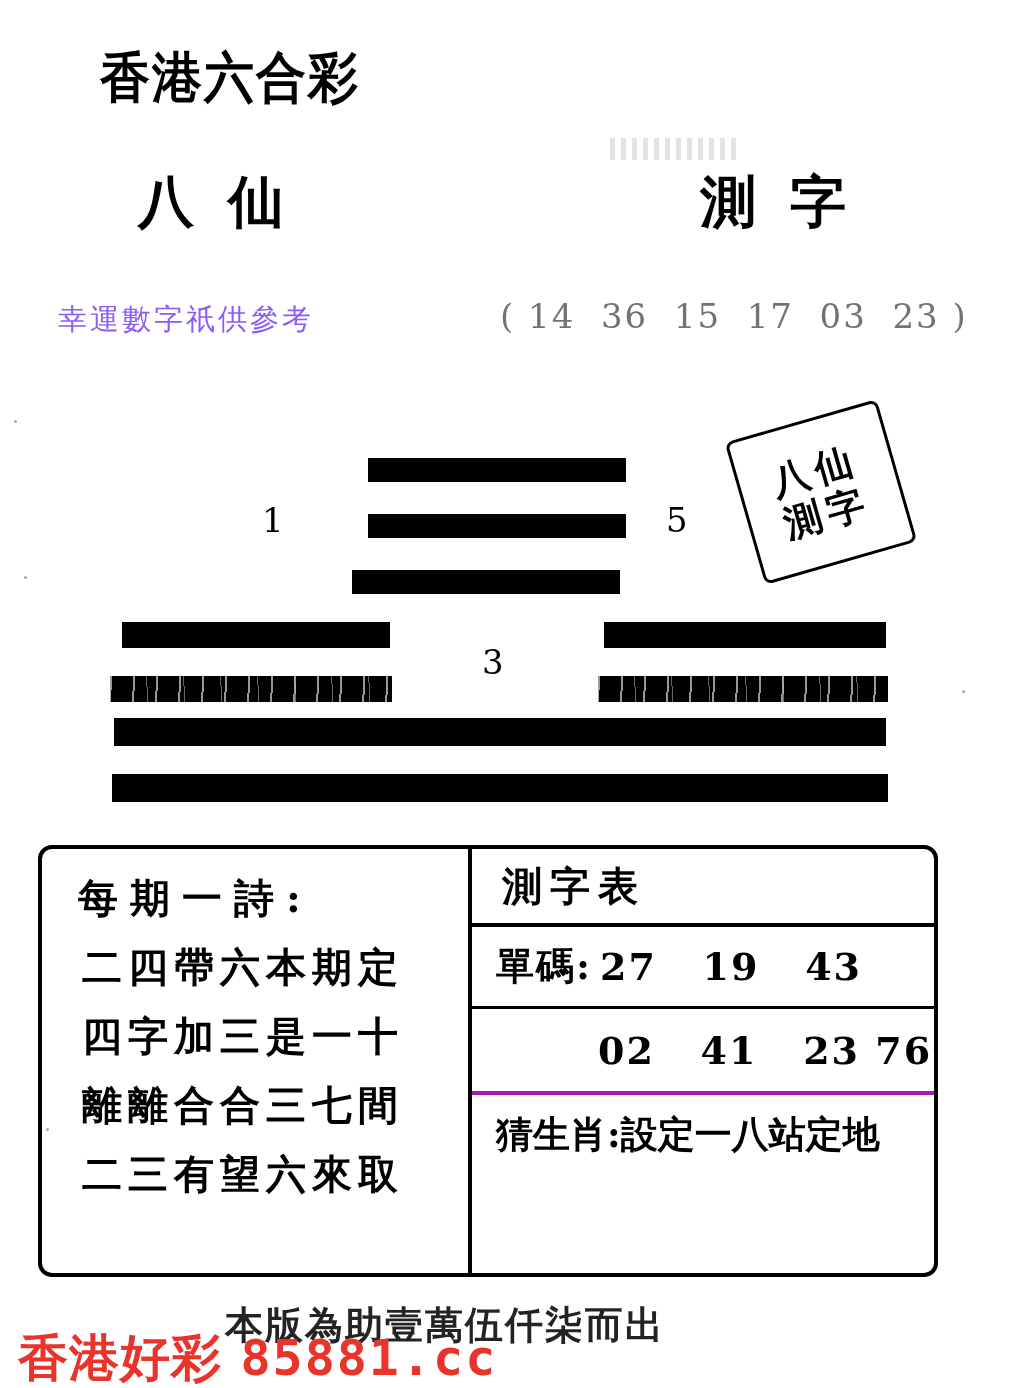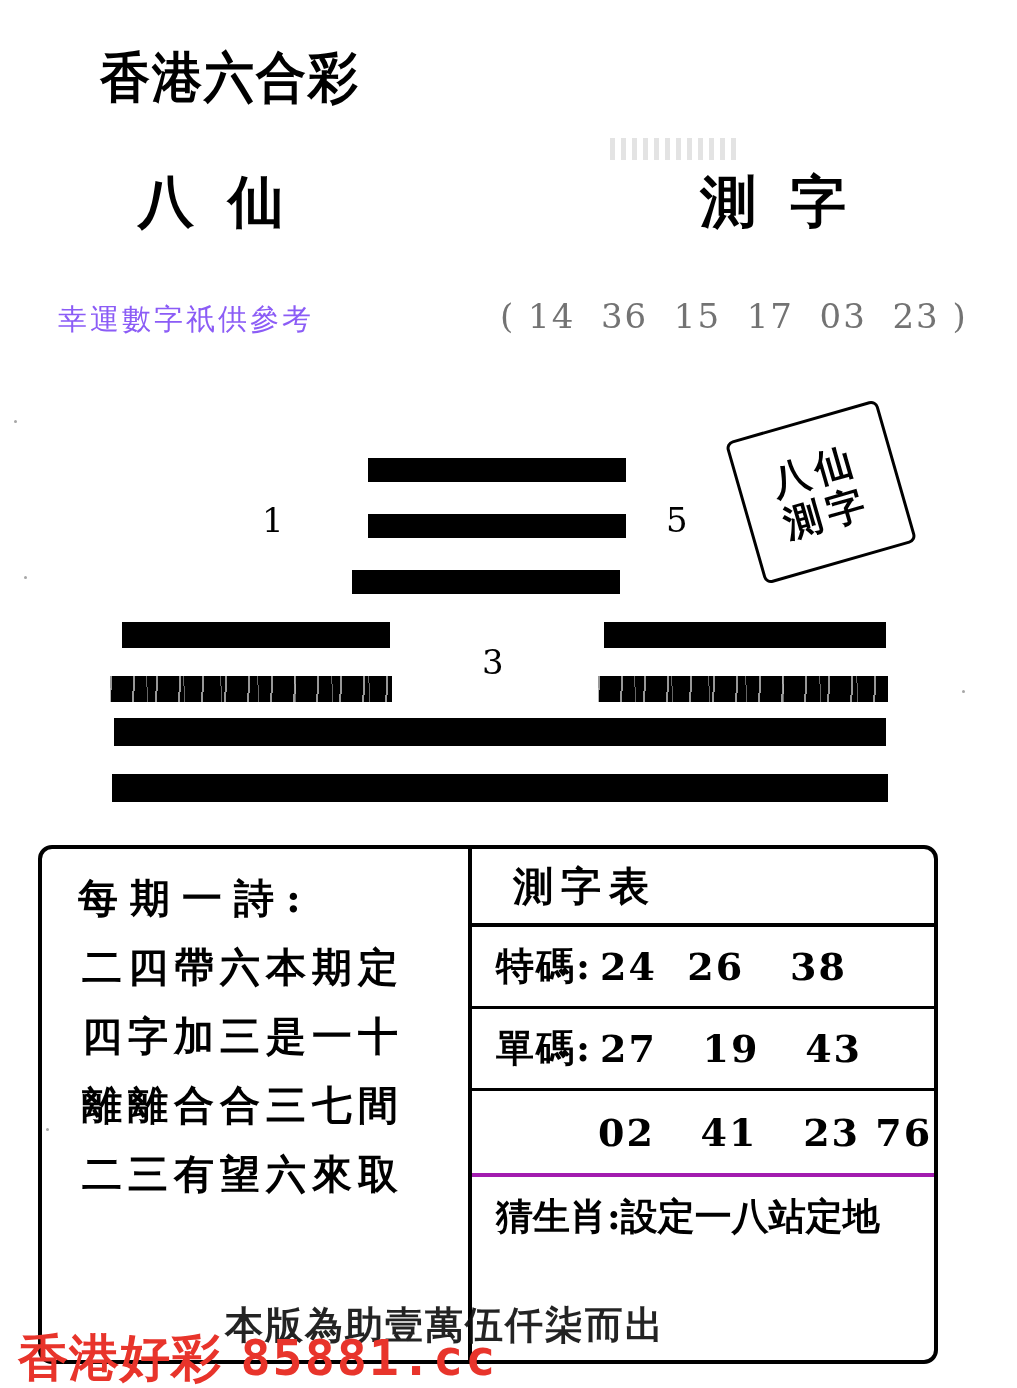--- a/index.html
+++ b/index.html
@@ -143,21 +143,21 @@
     line-height: 1.15;
     letter-spacing: 6px;
   }
 
   
   .box {
     position: absolute;
     left: 38px;
     top: 845px;
     width: 900px;
-    height: 519px;
+    height: 432px;
     border: 4px solid #000;
     border-radius: 14px;
     box-sizing: border-box;
     display: flex;
   }
   .box-left {
     width: 430px;
     box-sizing: border-box;
     border-right: 4px solid #000;
     padding: 14px 0 0 18px;
@@ -182,21 +182,21 @@
     font-weight: bold;
     letter-spacing: 6px;
     margin: 14px 0 0 22px;
     white-space: nowrap;
   }
 
   .r-head {
     height: 78px;
     display: flex;
     align-items: center;
-    padding-left: 41px;
+    padding-left: 30px;
     font-family: "DejaVu Serif", serif;
     font-size: 40px;
     font-weight: bold;
     letter-spacing: 8px;
     border-bottom: 4px solid #000;
     box-sizing: border-box;
   }
   .r-row {
     height: 82px;
     display: flex;
@@ -314,24 +314,20 @@
       <div class="poem-head">每期一詩:</div>
       <div class="poem-line">二四帶六本期定</div>
       <div class="poem-line">四字加三是一十</div>
       <div class="poem-line">離離合合三七間</div>
       <div class="poem-line">二三有望六來取</div>
     </div>
 
     <div class="box-right">
       <div class="r-head">測字表</div>
 
-      <div class="r-row">
-        <span class="r-label">特碼:</span>
-        <span class="r-nums">24  26   38</span>
-      </div>
 
       <div class="r-row">
         <span class="r-label">單碼:</span>
         <span class="r-nums">27   19   43</span>
       </div>
 
       <div class="r-row no-border">
         <span class="r-label"></span>
         <span class="r-nums" style="margin-left:94px;">02   41   23 76</span>
       </div>

